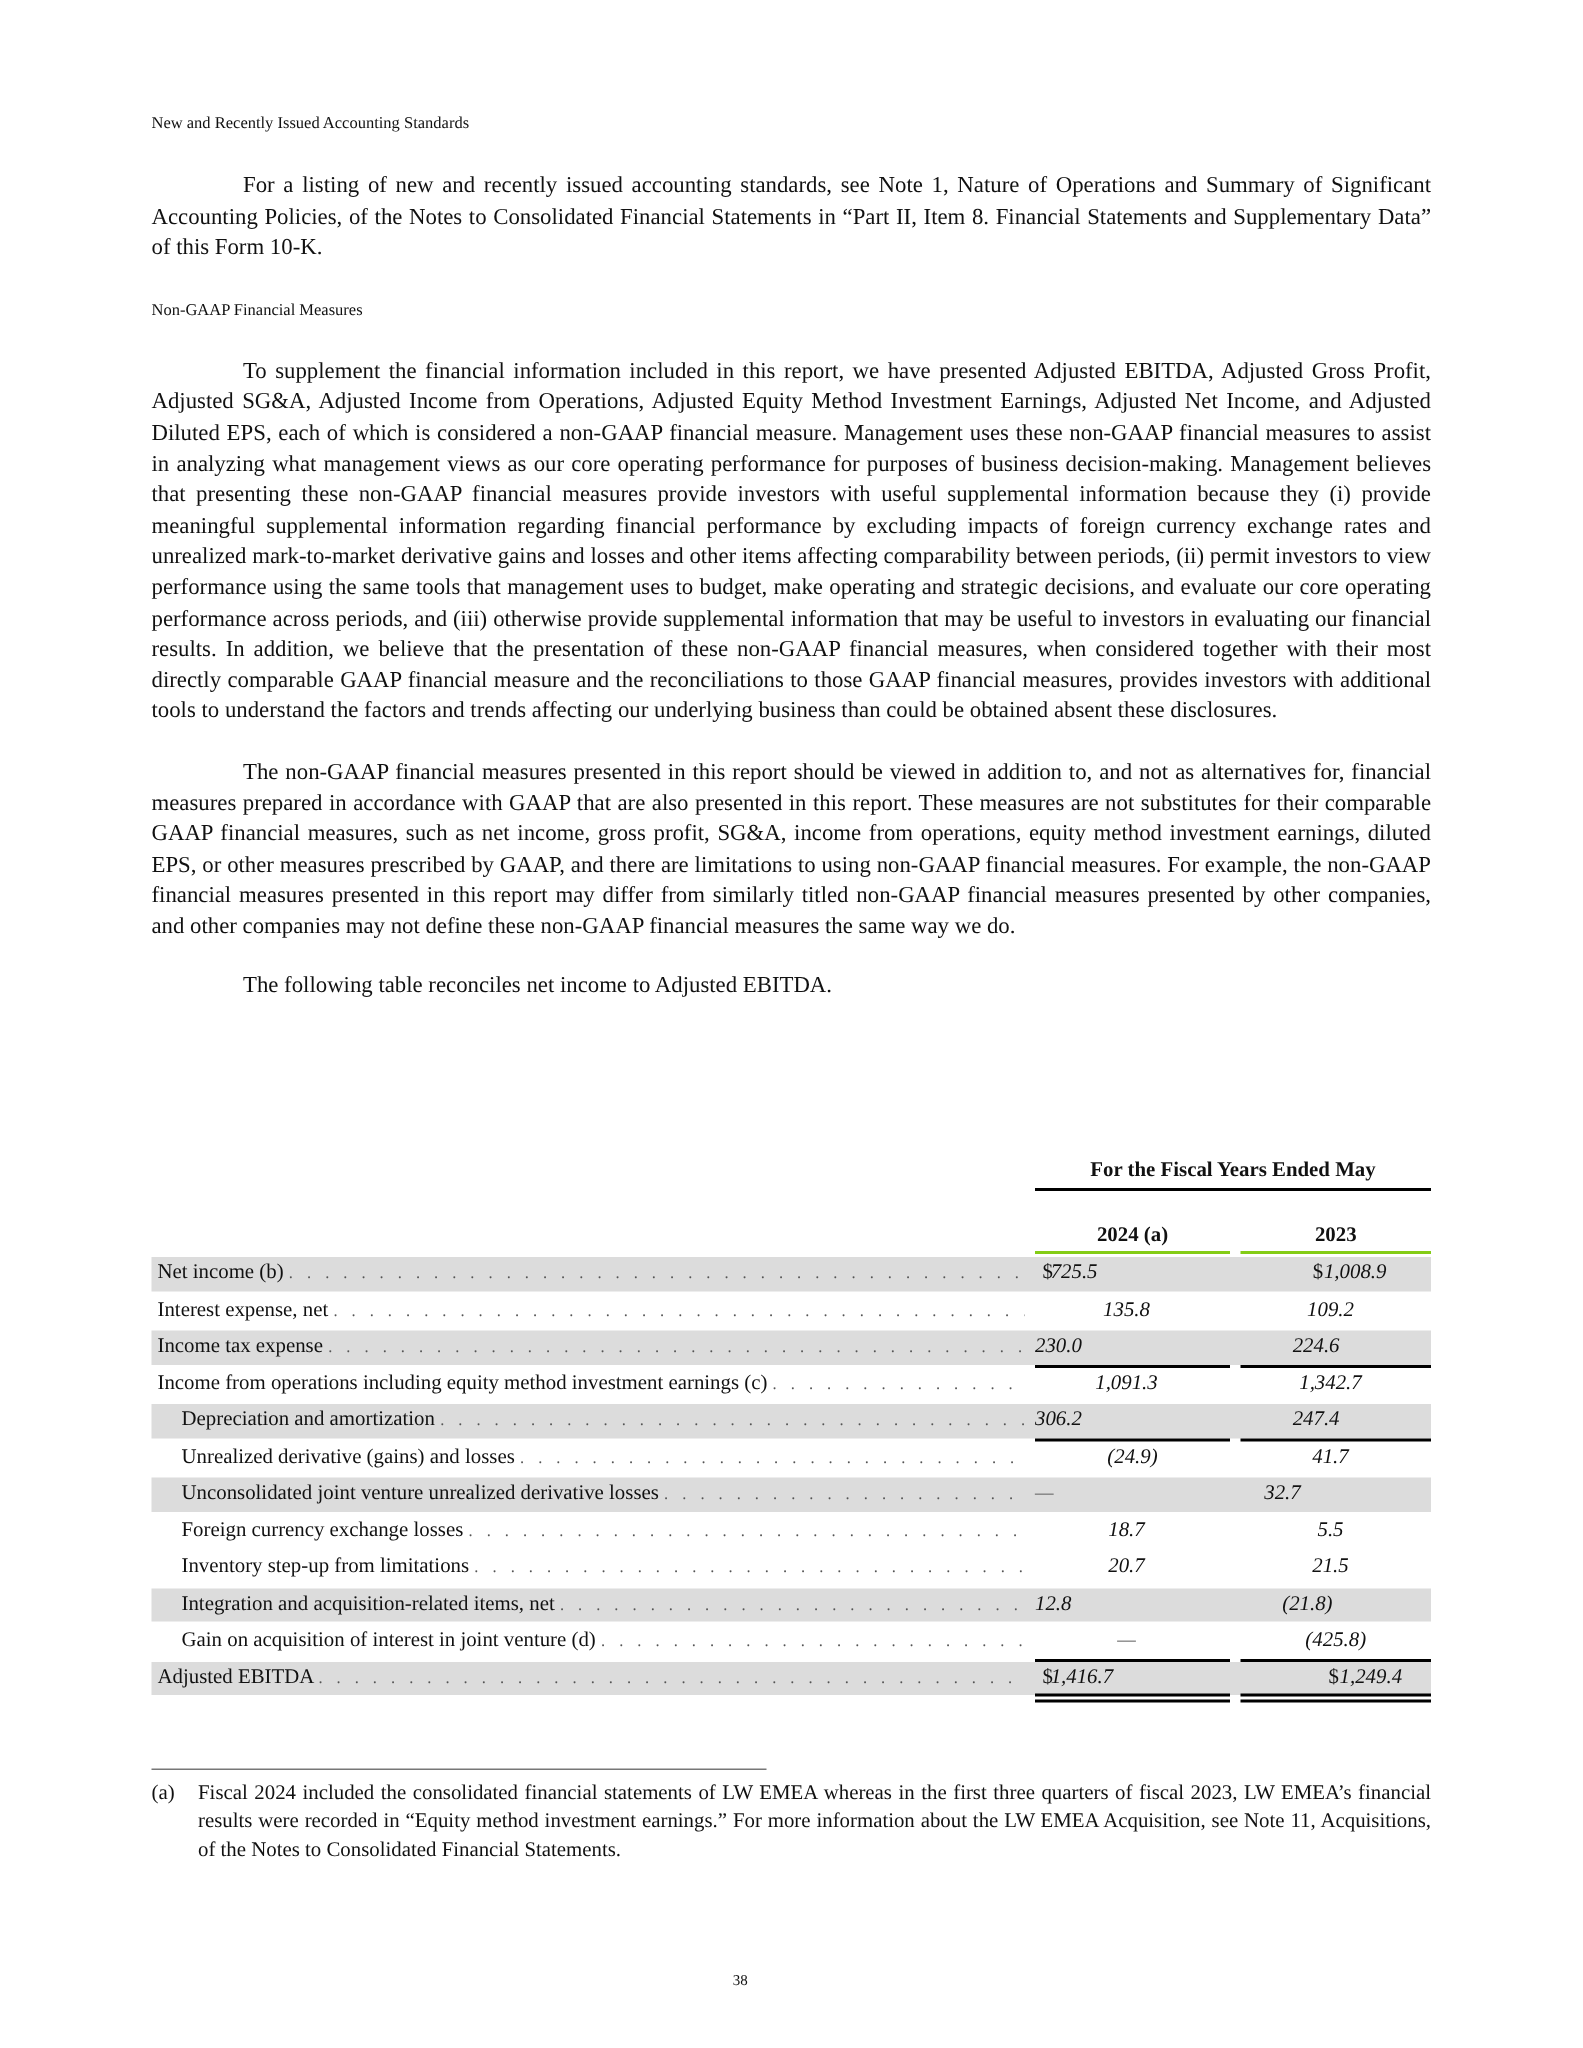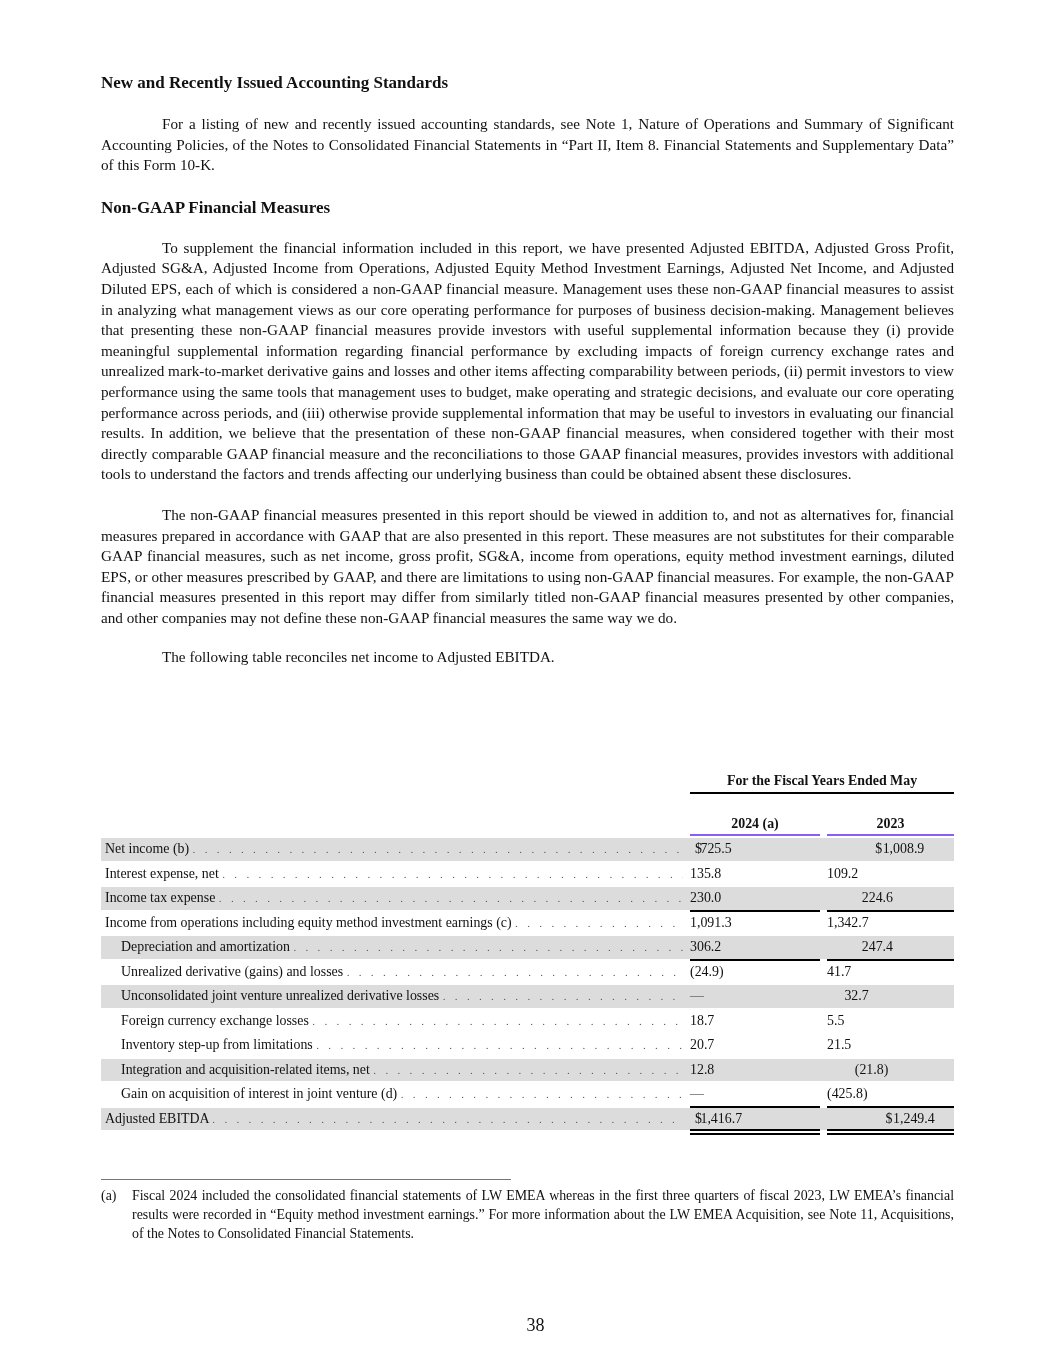--- a/index.html
+++ b/index.html
@@ -2,68 +2,68 @@
 <html><head>
 <meta charset="utf-8">
 <style>
   html, body { margin: 0; padding: 0; background: #ffffff; }
   body {
     width: 1055px; height: 1365px; position: relative; overflow: hidden;
     font-family: "Liberation Serif", serif; color: #111; font-size: 15.2px;
   }
   .page { position: absolute; left: 101px; top: 72px; width: 853px; }
   h2.sec {
-    font-weight: bold; font-size: 17px; margin: 0; line-height: 21px;
+    font-weight: normal; font-size: 11px; margin: 0; line-height: 21px;
   }
   p.body {
     margin: 0; text-align: justify; text-indent: 61px; line-height: 20.6px;
   }
   .gap-a { height: 21px; }
   .gap-b { height: 20px; }
   .gap-c { height: 19px; }
 
   
   .tbl { position: absolute; left: 101px; top: 770px; width: 853px; font-size: 13.9px; }
   .hdr1 {
     position: absolute; left: 589px; width: 264px; top: 0; text-align: center;
     font-weight: bold; height: 22px; line-height: 22px; border-bottom: 2px solid #000;
   }
-  .hdr2 { position: absolute; top: 44px; font-weight: bold; text-align: center; line-height: 20px; height: 20px; border-bottom: 2px solid #8b5cf6; }
+  .hdr2 { position: absolute; top: 44px; font-weight: bold; text-align: center; line-height: 20px; height: 20px; border-bottom: 2px solid #84cc16; }
   .hdr2.c1 { left: 589px; width: 130px; }
   .hdr2.c2 { left: 726px; width: 127px; }
   .rows { position: absolute; top: 67px; left: 0; width: 853px; }
   .row { position: relative; height: 24.5px; line-height: 24.5px; }
   .row.shade::before {
     content: ""; position: absolute; left: 0; top: 1px; bottom: 1px; width: 853px; background: #dcdcdc;
   }
   .lbl {
     position: absolute; left: 4px; width: 578px; overflow: hidden; white-space: nowrap;
   }
   .lbl.ind1 { left: 20px; width: 562px; }
   .lbl.ind0b { left: 13px; }
   .lbl .t { position: relative; background: transparent; font-family: Liberation Serif, serif; }
   .lbl .dots { position: relative; letter-spacing: 3.3px; color: #555; font-size: 11px; }
-  .cell { position: absolute; text-align: left; }
+  .cell { position: absolute; text-align: center; font-style: italic; }
   .v1 { left: 589px; width: 122px; }
   .v2 { left: 726px; width: 120px; }
   .dol1 { position: absolute; left: 594px; }
   .dol2 { position: absolute; left: 729px; }
   .ul1 { position: absolute; left: 589px; width: 130px; bottom: -1px; border-bottom: 2px solid #000; }
   .ul2 { position: absolute; left: 726px; width: 127px; bottom: -1px; border-bottom: 2px solid #000; }
   .ol1 { position: absolute; left: 589px; width: 130px; top: -1px; border-top: 2px solid #000; }
   .ol2 { position: absolute; left: 726px; width: 127px; top: -1px; border-top: 2px solid #000; }
   .dbl1 { position: absolute; left: 589px; width: 130px; bottom: -4px; height: 2px; border-top: 2px solid #000; border-bottom: 2px solid #000; }
   .dbl2 { position: absolute; left: 726px; width: 127px; bottom: -4px; height: 2px; border-top: 2px solid #000; border-bottom: 2px solid #000; }
   .rel { position: relative; }
 
   .fn-rule { position: absolute; left: 101px; top: 1179px; width: 410px; border-top: 1px solid #777; }
   .fn { position: absolute; left: 101px; top: 1186px; width: 853px; font-size: 13.9px; line-height: 19px; }
   .fn .mark { position: absolute; left: 0; top: 0; }
   .fn .txt { margin-left: 31px; text-align: justify; }
-  .pageno { position: absolute; top: 1315px; left: 0; width: 987px; text-align: center; font-size: 18px; padding-left: 42px; }
+  .pageno { position: absolute; top: 1315px; left: 0; width: 987px; text-align: center; font-size: 10px; }
 </style>
 </head>
 <body>
 
 <div class="page">
   <h2 class="sec">New and Recently Issued Accounting Standards</h2>
   <div class="gap-a"></div>
   <p class="body">For a listing of new and recently issued accounting standards, see Note 1, Nature of Operations and Summary of Significant Accounting Policies, of the Notes to Consolidated Financial Statements in “Part II, Item 8. Financial Statements and Supplementary Data” of this Form 10-K.</p>
   <div class="gap-a"></div>
   <h2 class="sec">Non-GAAP Financial Measures</h2>

